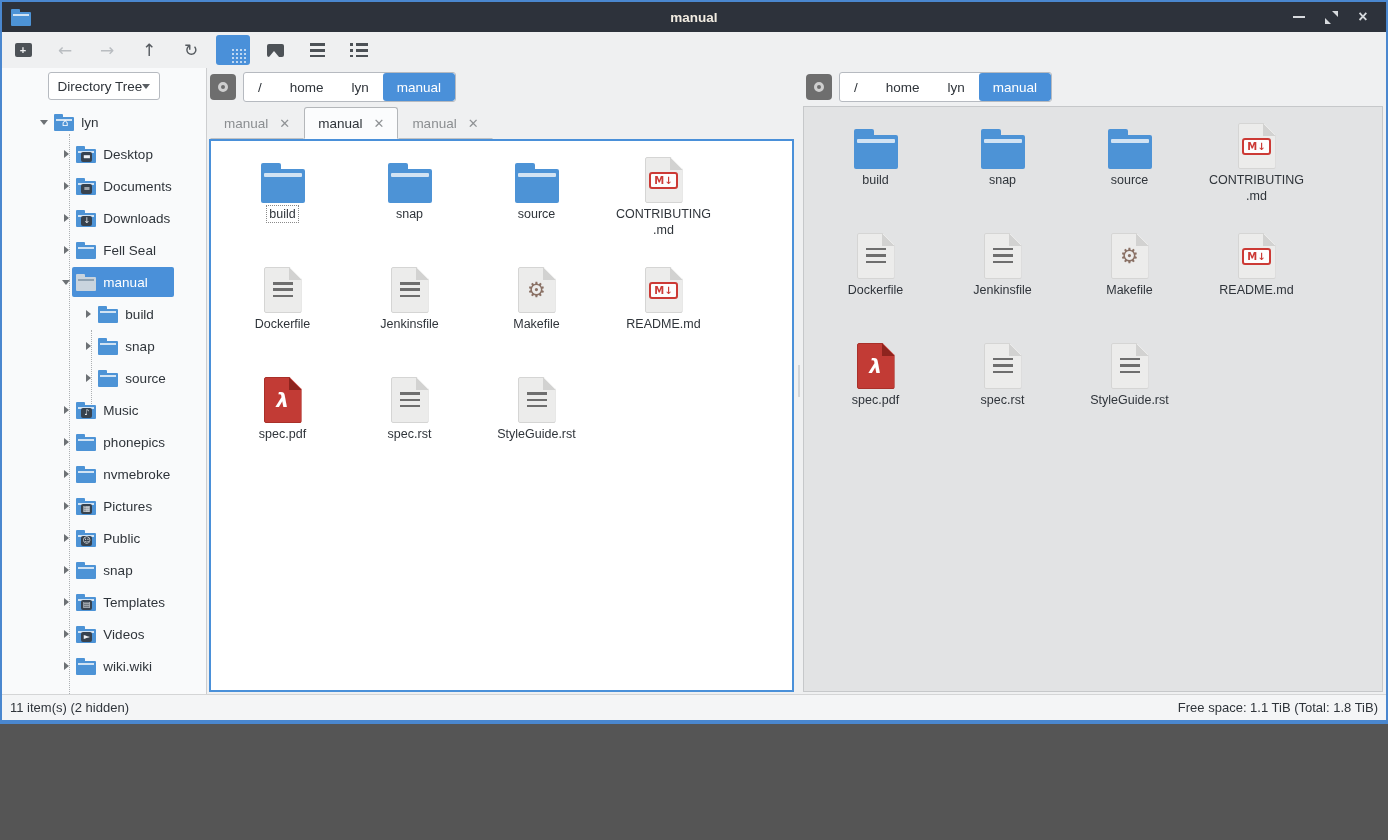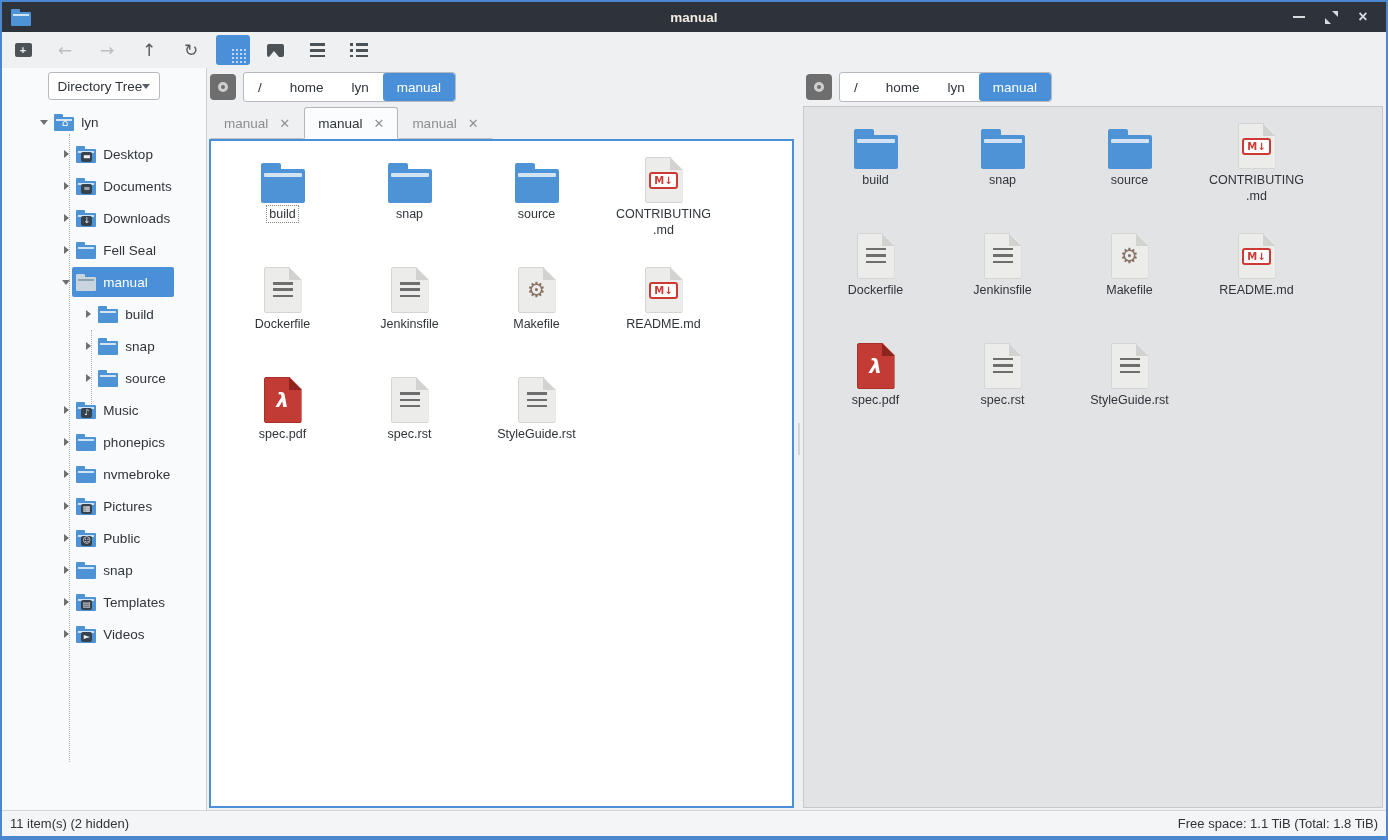--- a/index.html
+++ b/index.html
@@ -1,17 +1,17 @@
 <!DOCTYPE html>
 <html><head>
 <meta charset="utf-8">
 <style>
   html,body{margin:0;padding:0;background:#555;font-family:"Liberation Sans","DejaVu Sans",sans-serif;}
   *{box-sizing:border-box;-webkit-font-smoothing:antialiased;}
-  .window{position:relative;width:1388px;height:840px;background:#eff0f1;
+  .window{position:relative;width:1388px;height:724px;background:#eff0f1;
           border:2px solid #4a87cf;border-bottom-width:4px;display:flex;flex-direction:column;overflow:hidden;}
 
   
   .titlebar{height:30px;background:#2d323b;display:flex;align-items:center;position:relative;flex:0 0 auto;}
   .app-icon{width:20px;height:17px;position:relative;margin-left:9px;}
   .app-icon .flap{position:absolute;top:0;left:0;width:9px;height:4px;background:#4d93d6;border-radius:1px 1px 0 0;}
   .app-icon .body{position:absolute;top:3px;left:0;right:0;bottom:0;background:#4d93d6;border-radius:1px;}
   .app-icon .stripe{position:absolute;top:5px;left:2px;right:2px;height:2px;background:#d2e3f3;z-index:2;}
   .title-text{position:absolute;left:0;right:0;text-align:center;color:#f1ebe1;font-weight:bold;font-size:13.5px;}
   .win-controls{margin-left:auto;display:flex;align-items:center;gap:6px;padding-right:10px;z-index:3;}
@@ -377,20 +377,31 @@
             <span class="trow-sel-wrap">
               <span class="tfolder">
                 <span class="flap"></span>
                 <span class="body"></span>
                 <span class="stripe"></span>
                 <span class="badge">►</span>
               </span>
               <span class="tlabel">Videos</span>
             </span>
           </div>
+          <div class="trow">
+            <span class="tarrow col" style="margin-left: 28px;"></span>
+            <span class="trow-sel-wrap">
+              <span class="tfolder">
+                <span class="flap"></span>
+                <span class="body"></span>
+                <span class="stripe"></span>
+              </span>
+              <span class="tlabel">wiki.wiki</span>
+            </span>
+          </div>
         </div>
     </div>
 
     <div class="pane-left">
       <div class="pathbar" id="pathbar-left">
           <div class="devbtn">
             <i></i>
           </div>
           <div class="crumbs">
             <span class="crumb">/</span>

